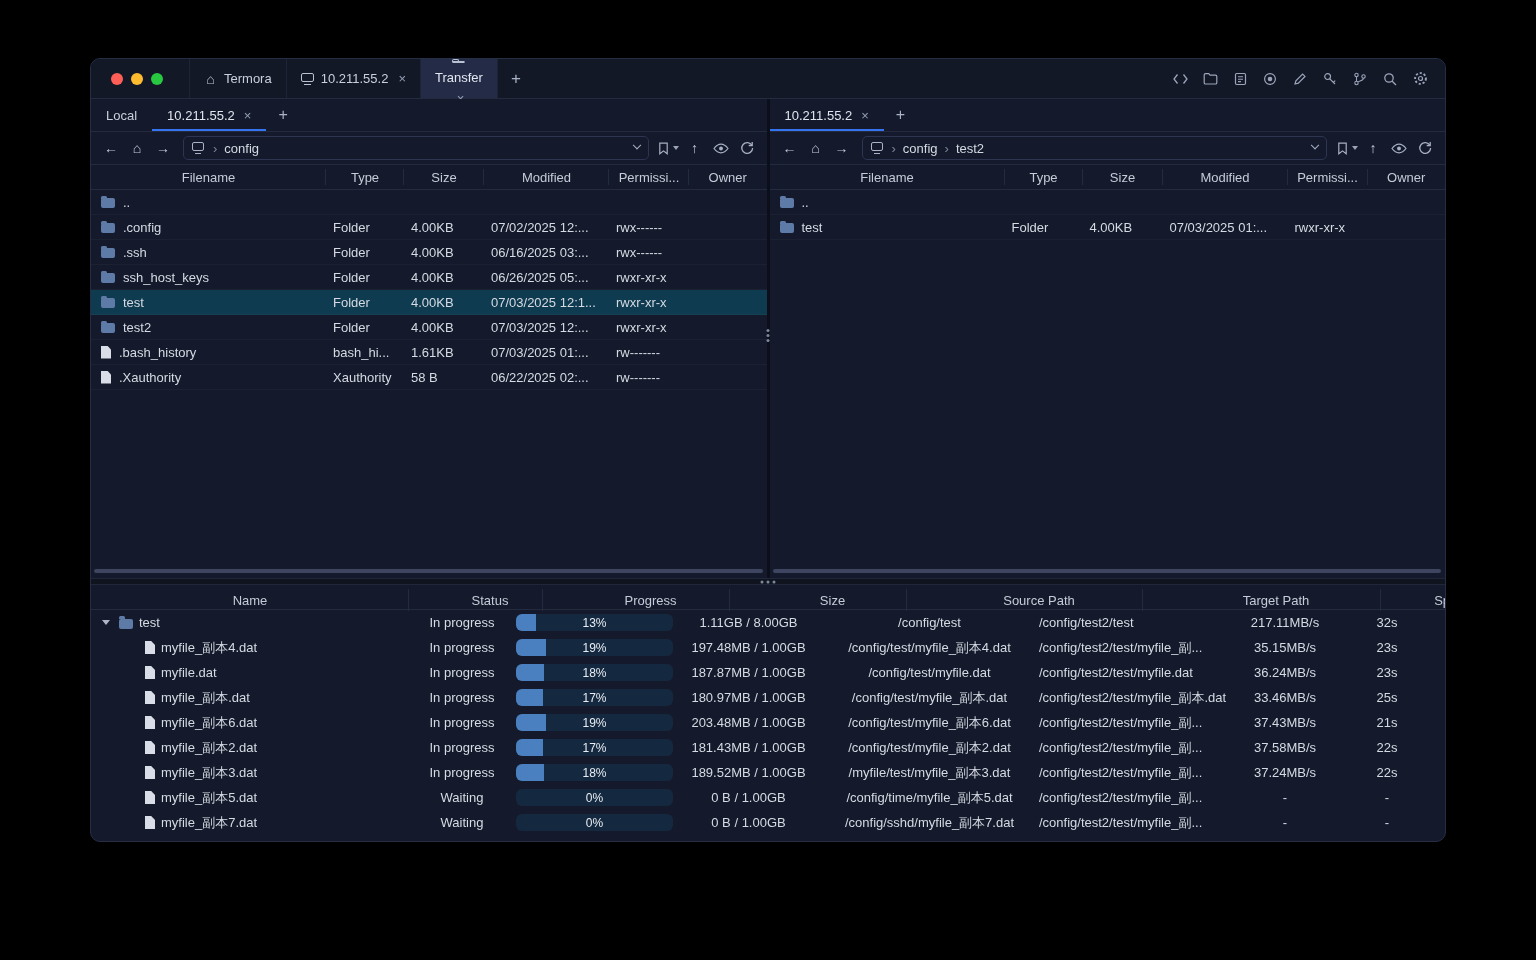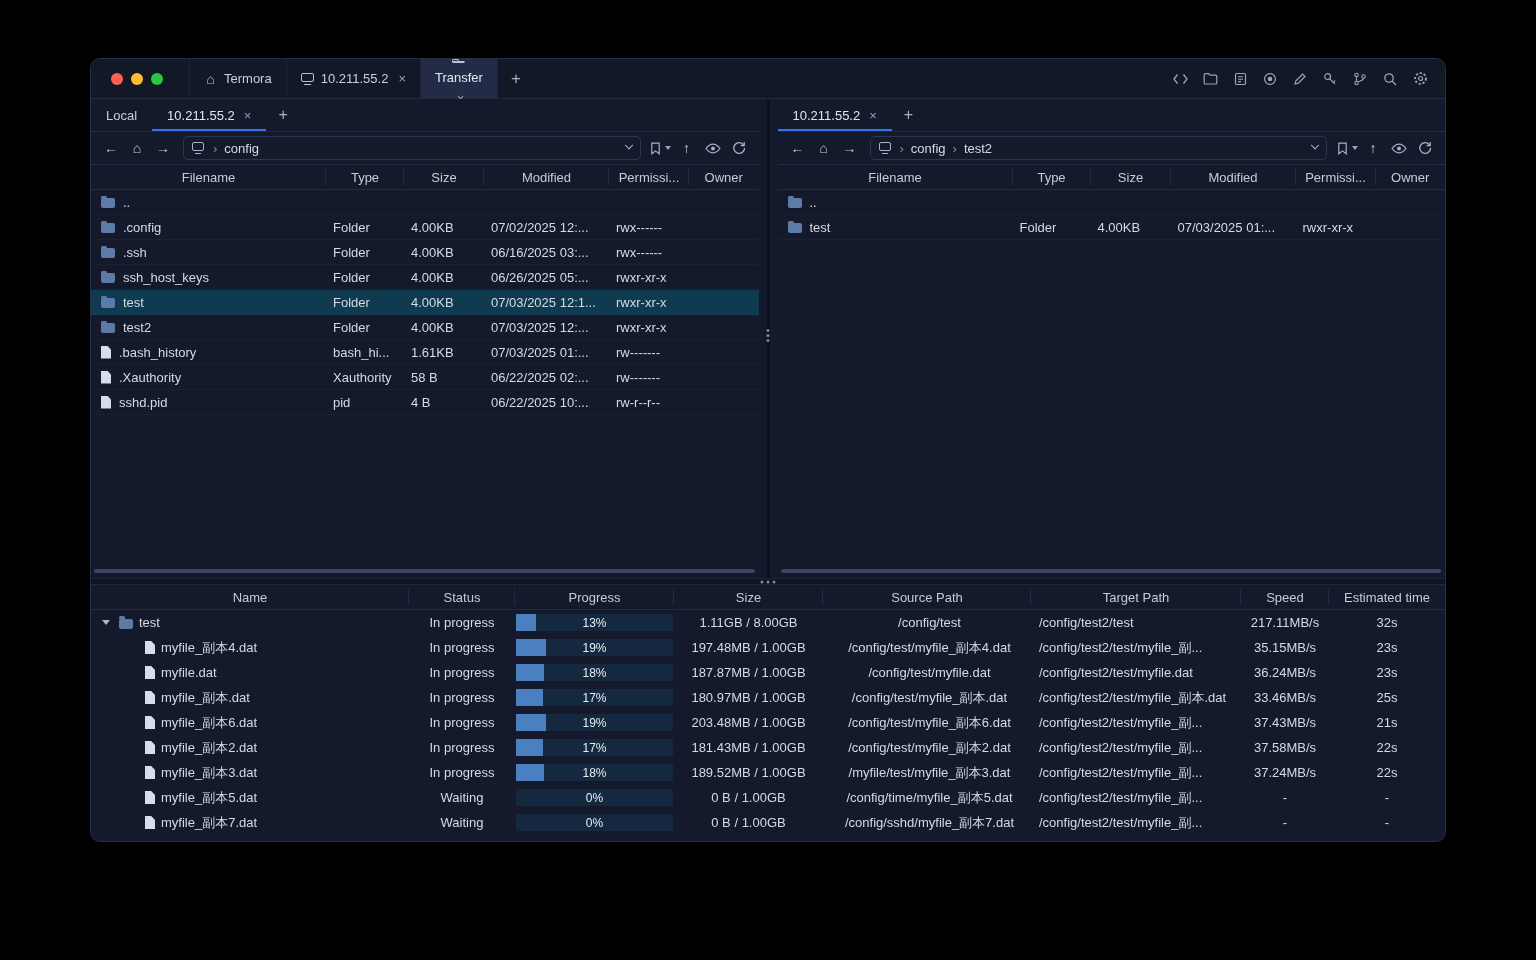--- a/index.html
+++ b/index.html
@@ -38,21 +38,21 @@
   
   .ticon{ display:inline-flex; align-items:center; justify-content:center; min-width:13px; }
   .ticon[data-icon="home"]::before{ content:"\2302"; font-size:14px; color:#b9c1d2; line-height:1; }
   .ticon[data-icon="host"]{ width:12px; height:9px; border:1.2px solid #b9c1d2; border-radius:2px; position:relative; margin-top:-2px; }
   .ticon[data-icon="host"]::after{ content:""; position:absolute; left:2px; right:2px; bottom:-4px; height:1.2px; background:#b9c1d2; }
   .ticon[data-icon="transfer"]{ width:13px; height:10px; border:1.2px solid #b9c1d2; border-radius:2px; position:relative; margin-top:2px; }
   .ticon[data-icon="transfer"]::before{ content:""; position:absolute; left:-1.2px; top:-3.4px; width:5px; height:2px;
     border:1.2px solid #b9c1d2; border-bottom:none; border-radius:2px 2px 0 0; }
 
   
-  .panes{ height:479px; flex:none; display:flex; min-width:0;gap:8px; }
+  .panes{ height:479px; flex:none; display:flex; min-width:0; }
   .pane{ flex:1; display:flex; flex-direction:column; min-width:0; position:relative; background:var(--bg); }
   .vsplit{ width:3px; flex:none; background:#0b0f1a; position:relative; }
   .dots-v{ position:absolute; left:50%; top:230px; transform:translateX(-50%); display:flex; flex-direction:column; gap:2px; }
   .dots-v i, .dots-h i{ width:3px; height:3px; border-radius:50%; background:#7d879f; display:block; }
   .hsplit{ height:7px; flex:none; background:#10141f; border-top:1px solid #20273a; border-bottom:1px solid #20273a; position:relative; }
   .dots-h{ position:absolute; left:50%; top:50%; transform:translate(-50%,-50%); display:flex; gap:3px; }
 
   
   .ptabs{ height:33px; flex:none; display:flex; align-items:stretch; border-bottom:1px solid var(--border); }
   .ptab-list{ display:flex; align-items:stretch; }
@@ -93,36 +93,36 @@
   .fic[data-icon="folder"]{ width:14px; height:10px; background:var(--folder); border-radius:2px; position:relative; margin-top:2px; }
   .fic[data-icon="folder"]::before{ content:""; position:absolute; left:0; top:-2.5px; width:6px; height:3px;
     background:var(--folder); border-radius:1.5px 1.5px 0 0; }
   .fic[data-icon="file"]{ width:10px; height:13px; background:var(--file);
     clip-path:polygon(0 0,62% 0,100% 30%,100% 100%,0 100%); }
   .hscroll{ position:absolute; bottom:5px; left:3px; right:4px; height:4px; background:var(--scroll); border-radius:2px; }
 
   
   .transfer{ flex:1; min-height:0; display:flex; flex-direction:column; }
   .tgrid{ display:grid; grid-template-columns:318px 106px 159px 149px 208px 210px 88px 1fr; }
-  .thead{ height:25px; flex:none; border-bottom:1px solid var(--border); }
+  .thead{ height:25px; flex:none; border-bottom:1px solid var(--border);gap:28px; }
   .tth{ display:flex; align-items:center; justify-content:center; font-size:13px; color:var(--text-dim); position:relative; }
   .tth:not(:last-child)::after{ content:""; position:absolute; right:0; top:4px; bottom:4px; width:1px; background:var(--border); }
   .trows{ flex:1; min-height:0; }
   .trow{ height:25px; align-items:center; font-size:13px; color:var(--text); }
   .tc{ overflow:hidden; white-space:nowrap; text-overflow:ellipsis; }
   .t-name{ display:flex; align-items:center; gap:6px; padding-left:8px; }
   .t-name.child{ padding-left:34px; }
   .disc{ width:14px; height:14px; flex:none; display:flex; align-items:center; justify-content:center; visibility:hidden; }
   .disc.show{ visibility:visible; }
   .disc::before{ content:""; width:0; height:0; border-left:4px solid transparent; border-right:4px solid transparent;
     border-top:5px solid #aeb6c8; }
   .t-status,.t-size,.t-speed,.t-eta{ text-align:center; }
   .t-src{ padding-left:5px;text-align:center; } .t-dst{ padding-left:8px; }
   .t-prog{ display:flex; align-items:center; padding:0 1px; }
-  .pbar{ flex:1; height:17px; background:var(--track); border-radius:0; position:relative; overflow:hidden;
+  .pbar{ flex:1; height:17px; background:var(--track); border-radius:6px; position:relative; overflow:hidden;
     display:flex; align-items:center; justify-content:center; }
   .pfill{ position:absolute; left:0; top:0; bottom:0; background:var(--fill); }
   .plabel{ position:relative; z-index:1; font-size:12px; color:#e8ecf3; }
 </style>
 </head>
 <body>
 
 <div class="window">
 
   <div class="titlebar">
@@ -359,31 +359,20 @@
               <span class="fic" data-icon="file"></span>
               <span>.Xauthority</span>
             </div>
             <div class="cell">Xauthority</div>
             <div class="cell">58 B</div>
             <div class="cell">06/22/2025 02:...</div>
             <div class="cell">rw-------</div>
             <div class="cell"></div>
           </div>
 
-          <div class="frow fgrid">
-            <div class="cell cname">
-              <span class="fic" data-icon="file"></span>
-              <span>sshd.pid</span>
-            </div>
-            <div class="cell">pid</div>
-            <div class="cell">4 B</div>
-            <div class="cell">06/22/2025 10:...</div>
-            <div class="cell">rw-r--r--</div>
-            <div class="cell"></div>
-          </div>
         </div>
       <div class="hscroll"></div>
     </section>
 
     <div class="vsplit">
       <span class="dots-v">
           <i></i>
           <i></i>
           <i></i>
         </span>

